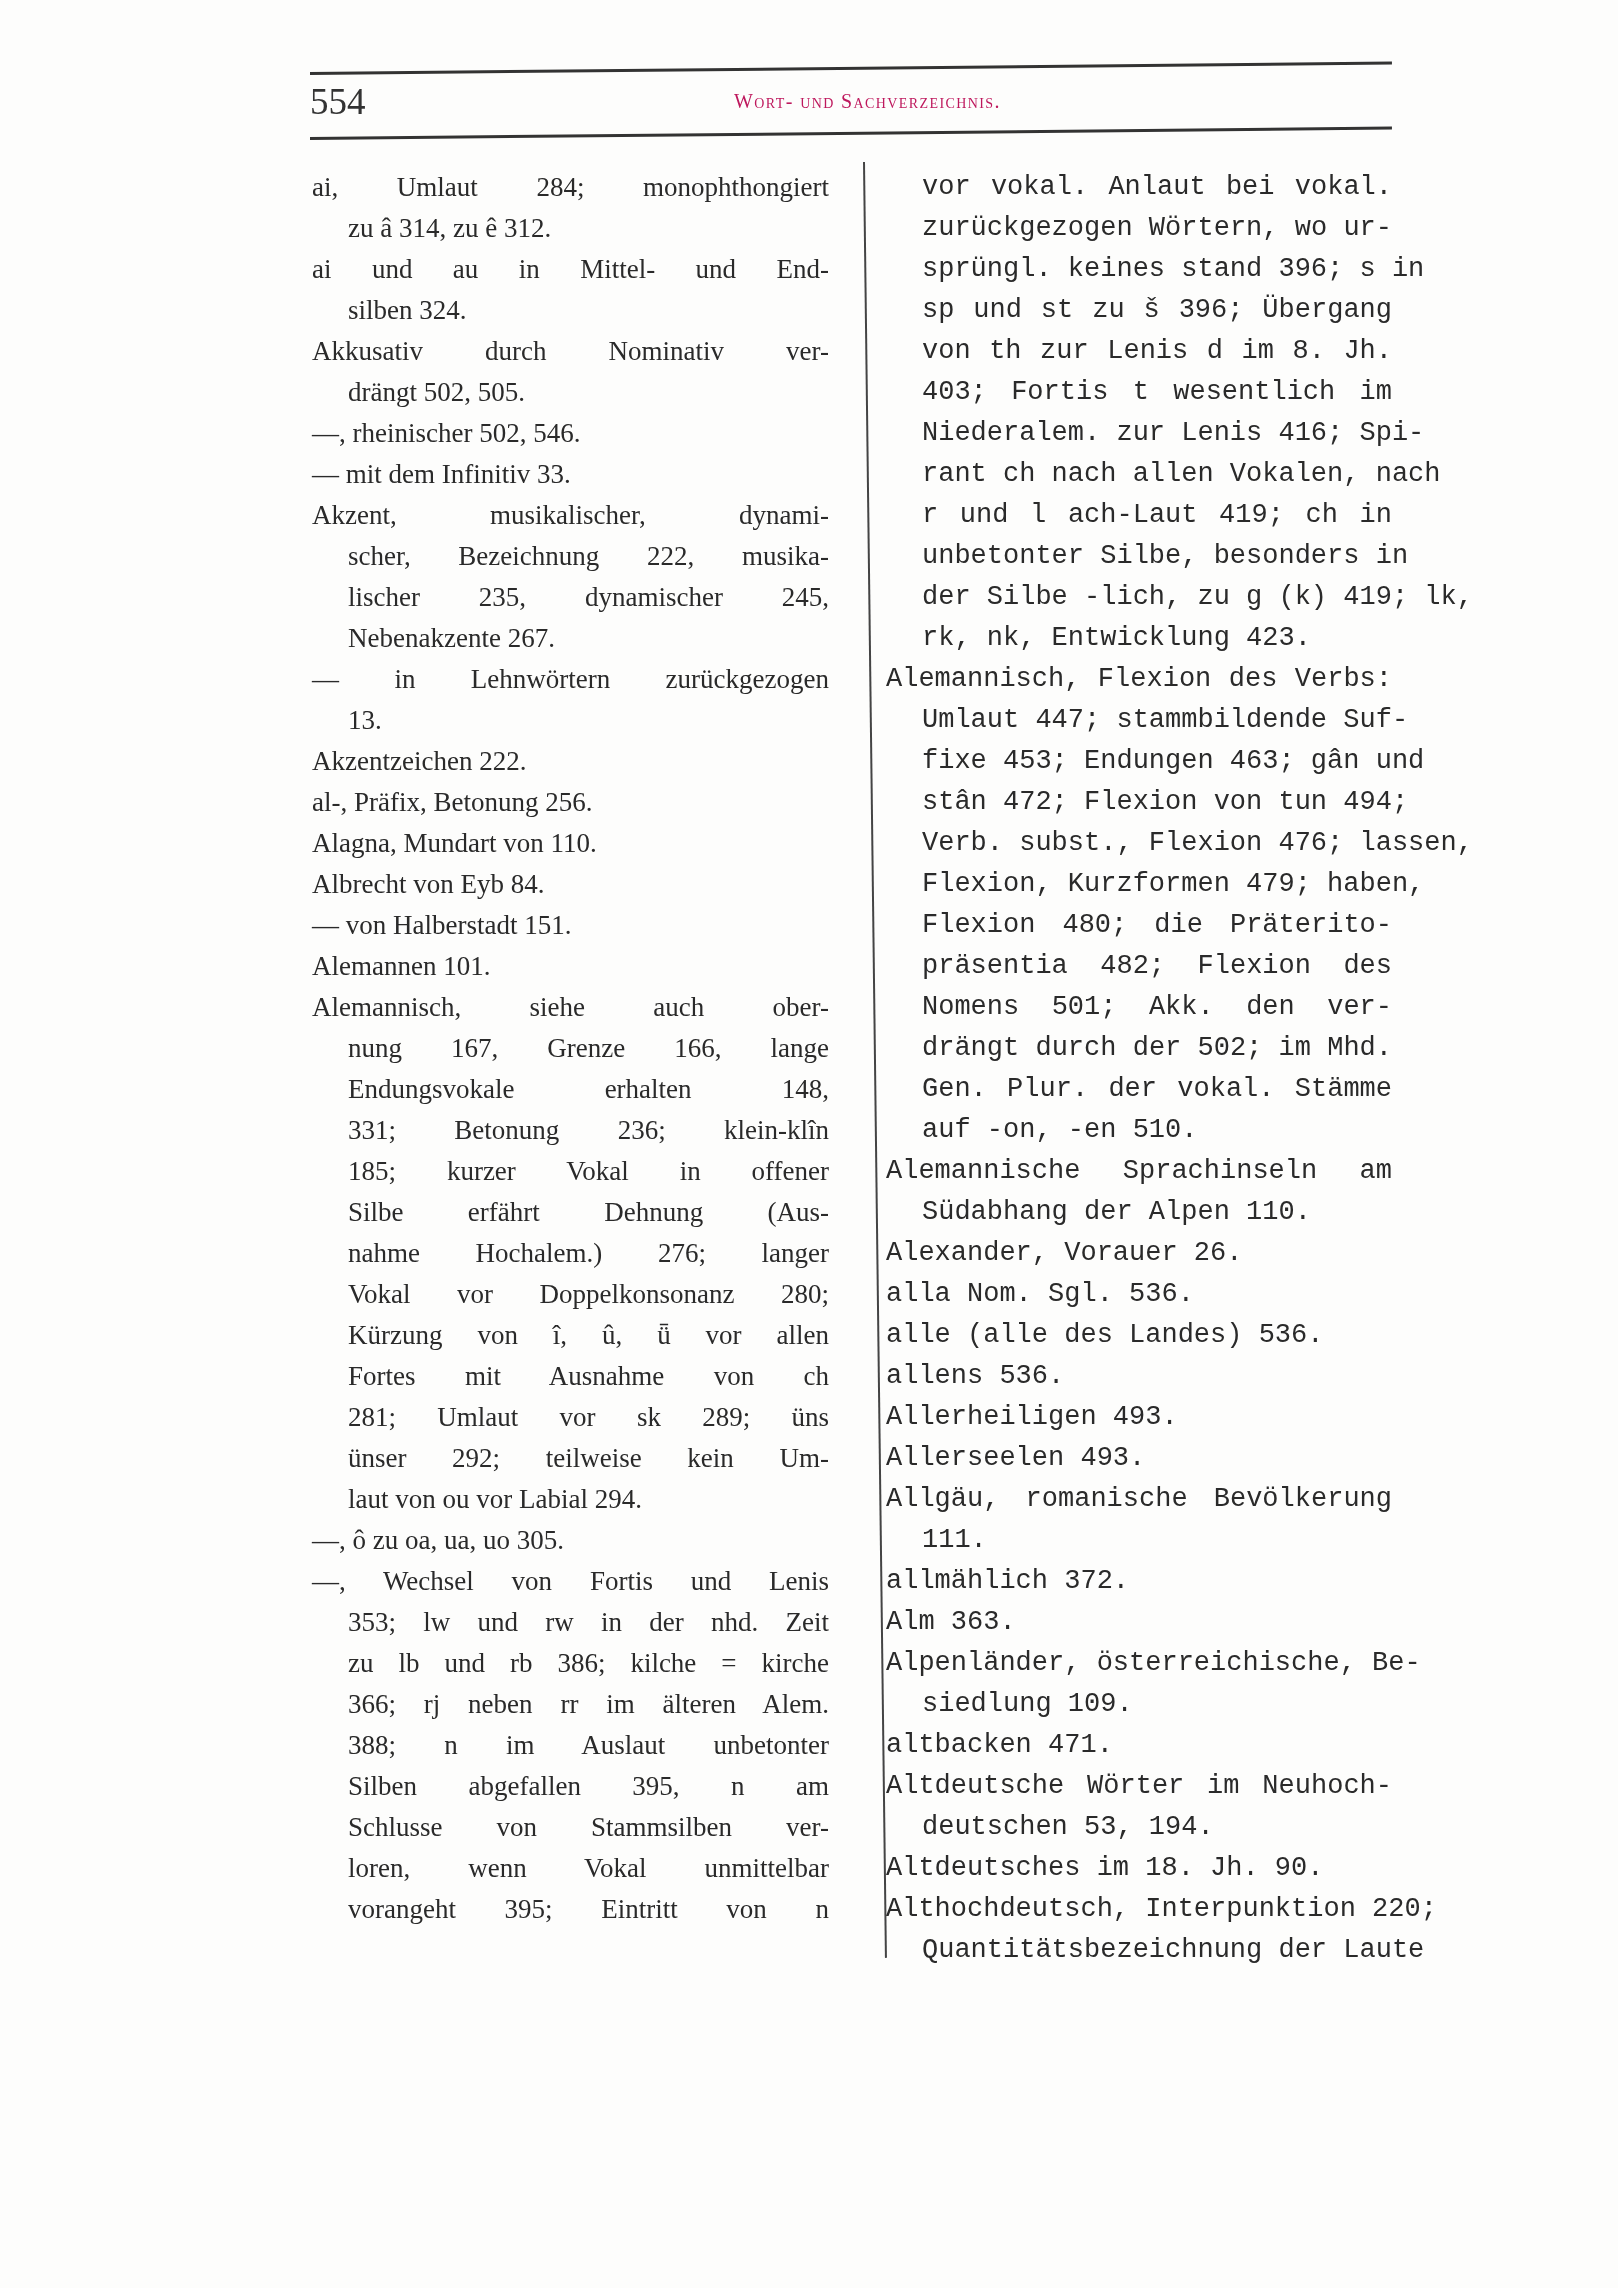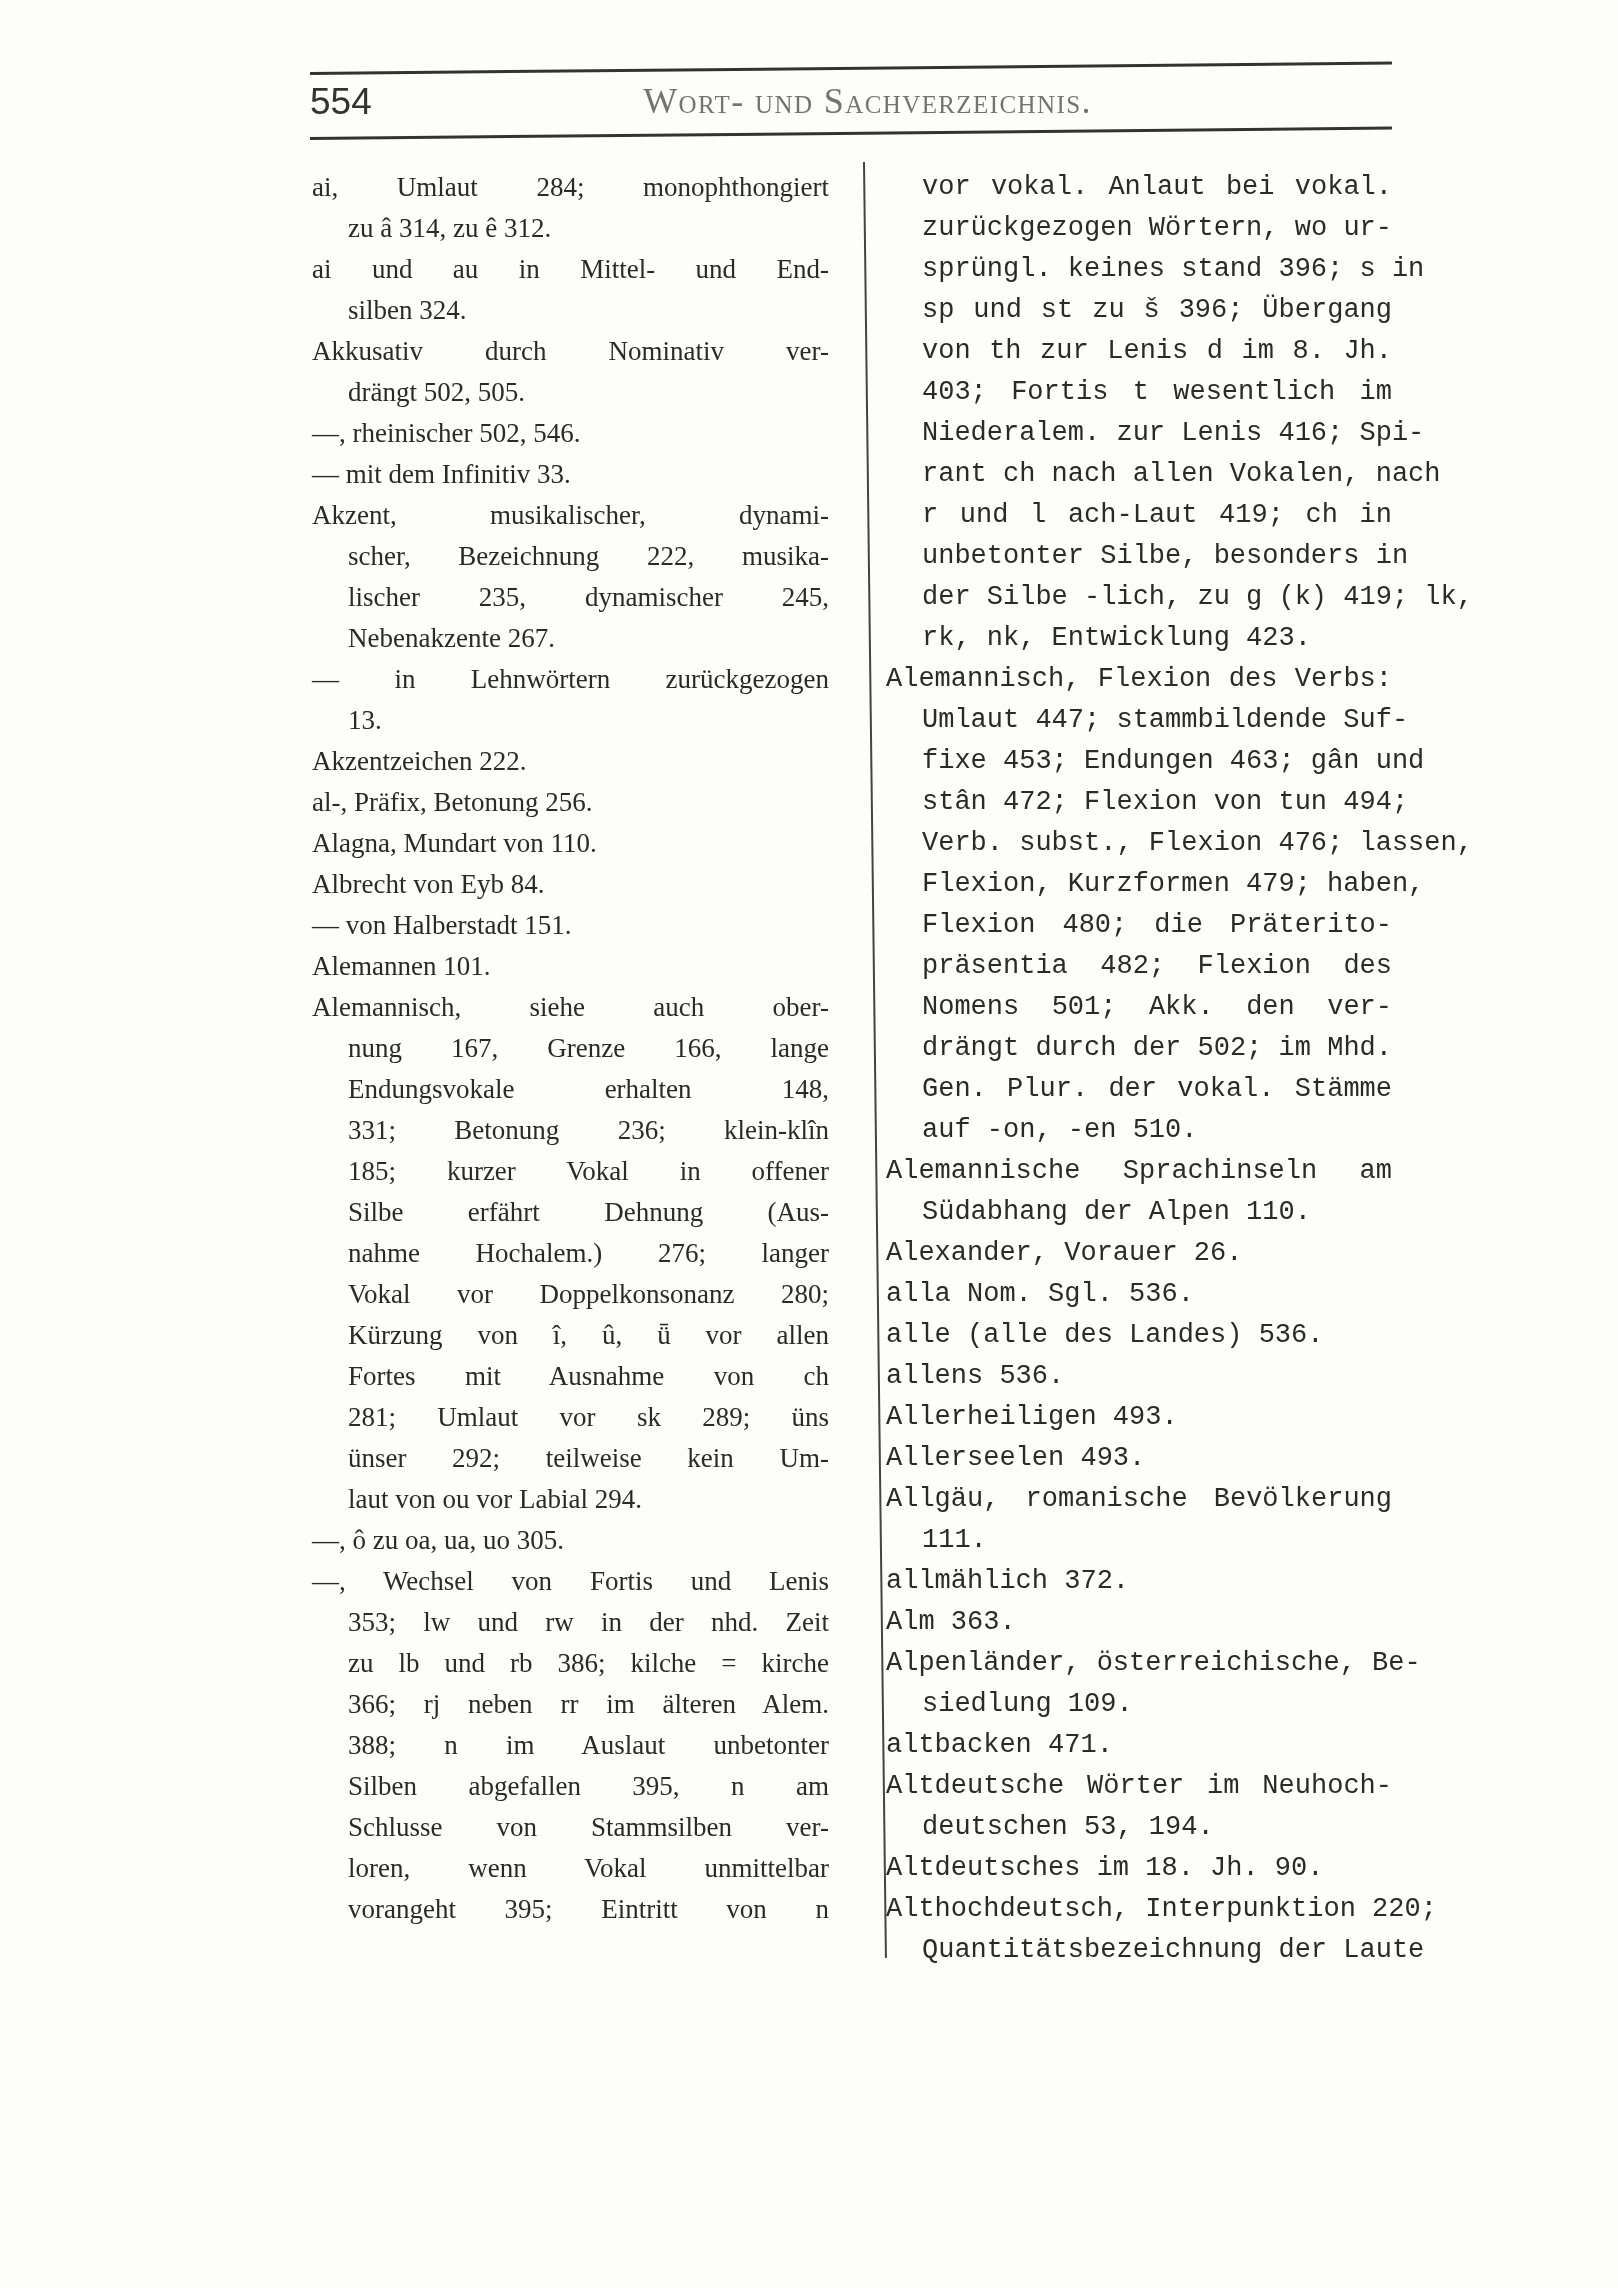--- a/index.html
+++ b/index.html
@@ -3,24 +3,24 @@
 <meta charset="utf-8">
 <style>
   html, body { margin: 0; padding: 0; background: #ffffff; }
   body { width: 1619px; height: 2289px; position: relative; overflow: hidden;
          font-family: "DejaVu Serif", "Liberation Serif", serif; color: #2a2a2a; }
   .page { position: absolute; left: 0; top: 0; width: 1619px; height: 2289px; background: #fdfdfc; }
   .rule { position: absolute; left: 310px; width: 1082px; height: 2.8px; background: #333; }
   .rule.top { top: 63px; transform: rotate(-0.55deg); transform-origin: left center; top: 72px; }
   .rule.bottom { top: 137px; transform: rotate(-0.55deg); transform-origin: left center; }
   .pagenum { position: absolute; left: 310px; top: 79px; font-size: 37px; line-height: 46px;
-             font-family: Liberation Sans, sans-serif; color: #333; }
+             font-family: Liberation Serif, serif; color: #333; }
   .running-title { position: absolute; left: 517px; top: 81px; width: 701px; text-align: center;
-                   font-size: 36px; line-height: 41px; font-variant: small-caps; letter-spacing: 1.4px;
-                   font-family: "Liberation Serif", serif; color: #737373; }
+                   font-size: 20px; line-height: 41px; font-variant: small-caps; letter-spacing: 1.4px;
+                   font-family: "Liberation Serif", serif; color: #be185d; }
   .divider { position: absolute; left: 863px; top: 162px; width: 1.8px; height: 1796px; background: #444;
              transform: rotate(-0.7deg); transform-origin: top center; }
   .col { position: absolute; top: 167px; }
   .col.left { left: 312px; width: 517px; }
   .col.right { left: 886px; width: 506px; }
   .line { height: 41px; line-height: 41px; font-size: 27px; white-space: nowrap;
           text-align: justify; text-align-last: justify; font-family: "Liberation Serif", serif; }
   .line.last { text-align-last: left; }
   .line.indent { padding-left: 36px; }
   .col.left .line { width: 517px; box-sizing: border-box; }

